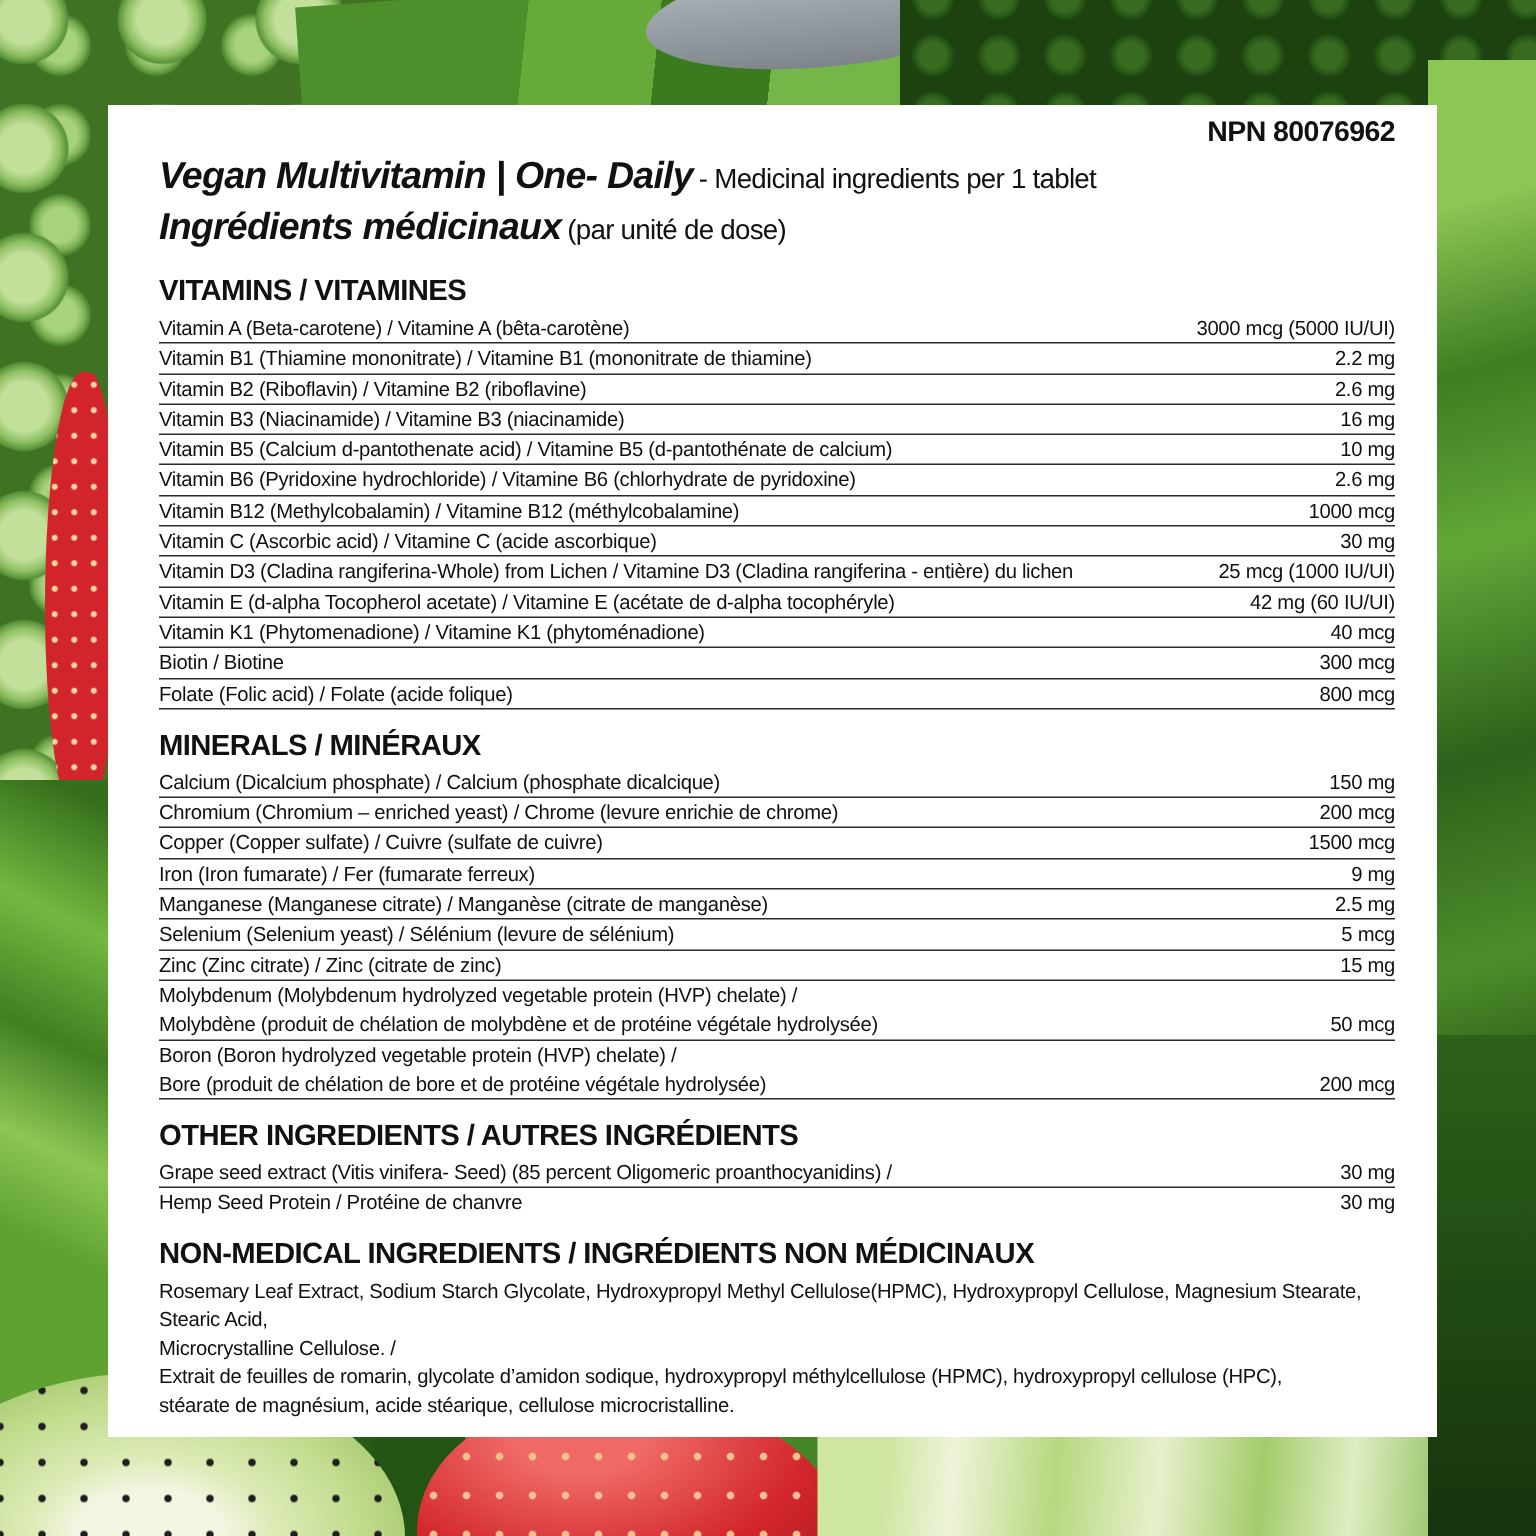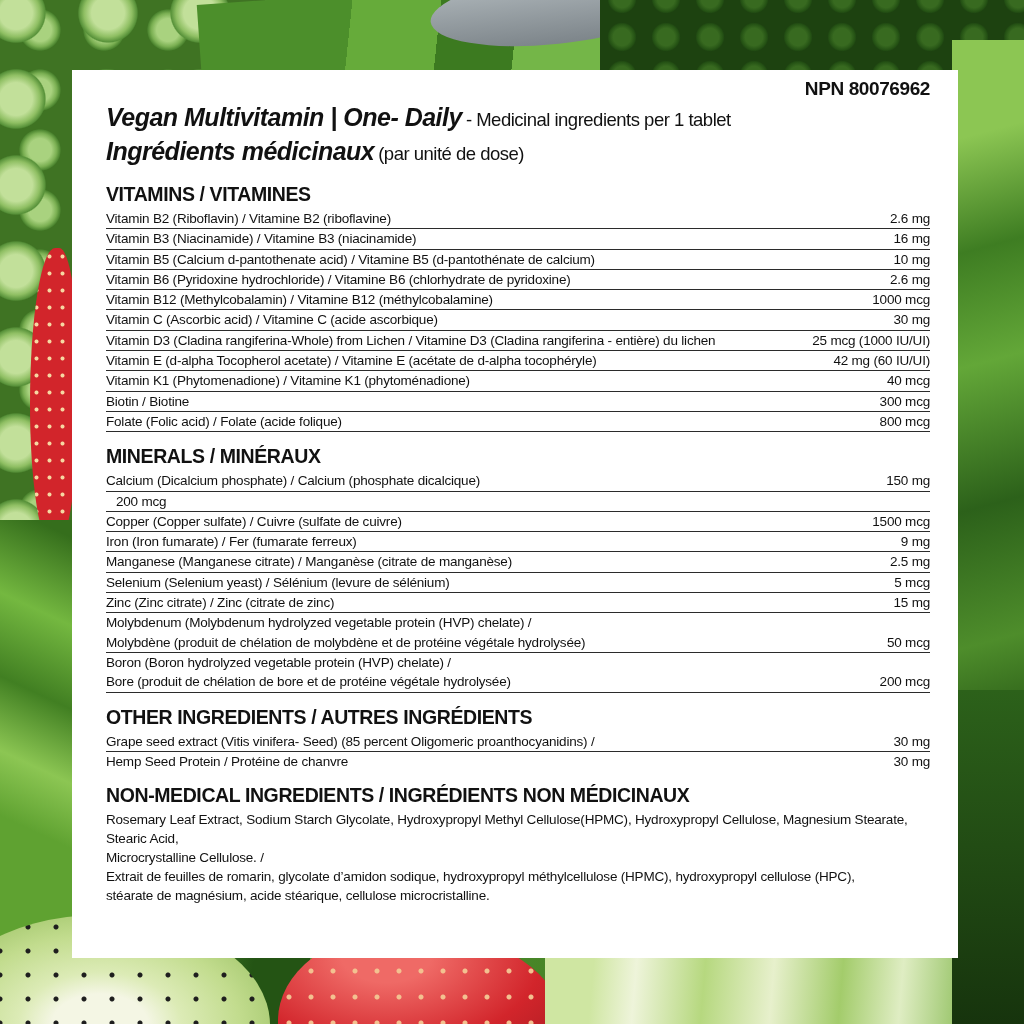--- a/index.html
+++ b/index.html
@@ -96,20 +96,32 @@
         <span class="t-big">Ingrédients médicinaux</span>
         <span class="t-mid">(par unité de dose)</span>
       </div>
     </div>
 
     <div id="sections">
         <section>
           <h2>VITAMINS / VITAMINES</h2>
           <div class="row">
             <div class="name">
+              <div>Vitamin A (Beta-carotene) / Vitamine A (bêta-carotène)</div>
+            </div>
+            <div class="val">3000 mcg (5000 IU/UI)</div>
+          </div>
+          <div class="row">
+            <div class="name">
+              <div>Vitamin B1 (Thiamine mononitrate) / Vitamine B1 (mononitrate de thiamine)</div>
+            </div>
+            <div class="val">2.2 mg</div>
+          </div>
+          <div class="row">
+            <div class="name">
               <div>Vitamin B2 (Riboflavin) / Vitamine B2 (riboflavine)</div>
             </div>
             <div class="val">2.6 mg</div>
           </div>
           <div class="row">
             <div class="name">
               <div>Vitamin B3 (Niacinamide) / Vitamine B3 (niacinamide)</div>
             </div>
             <div class="val">16 mg</div>
           </div>
@@ -170,20 +182,23 @@
         </section>
         <section>
           <h2>MINERALS / MINÉRAUX</h2>
           <div class="row">
             <div class="name">
               <div>Calcium (Dicalcium phosphate) / Calcium (phosphate dicalcique)</div>
             </div>
             <div class="val">150 mg</div>
           </div>
           <div class="row">
+            <div class="name">
+              <div>Chromium (Chromium – enriched yeast) / Chrome (levure enrichie de chrome)</div>
+            </div>
             <div class="val">200 mcg</div>
           </div>
           <div class="row">
             <div class="name">
               <div>Copper (Copper sulfate) / Cuivre (sulfate de cuivre)</div>
             </div>
             <div class="val">1500 mcg</div>
           </div>
           <div class="row">
             <div class="name">

